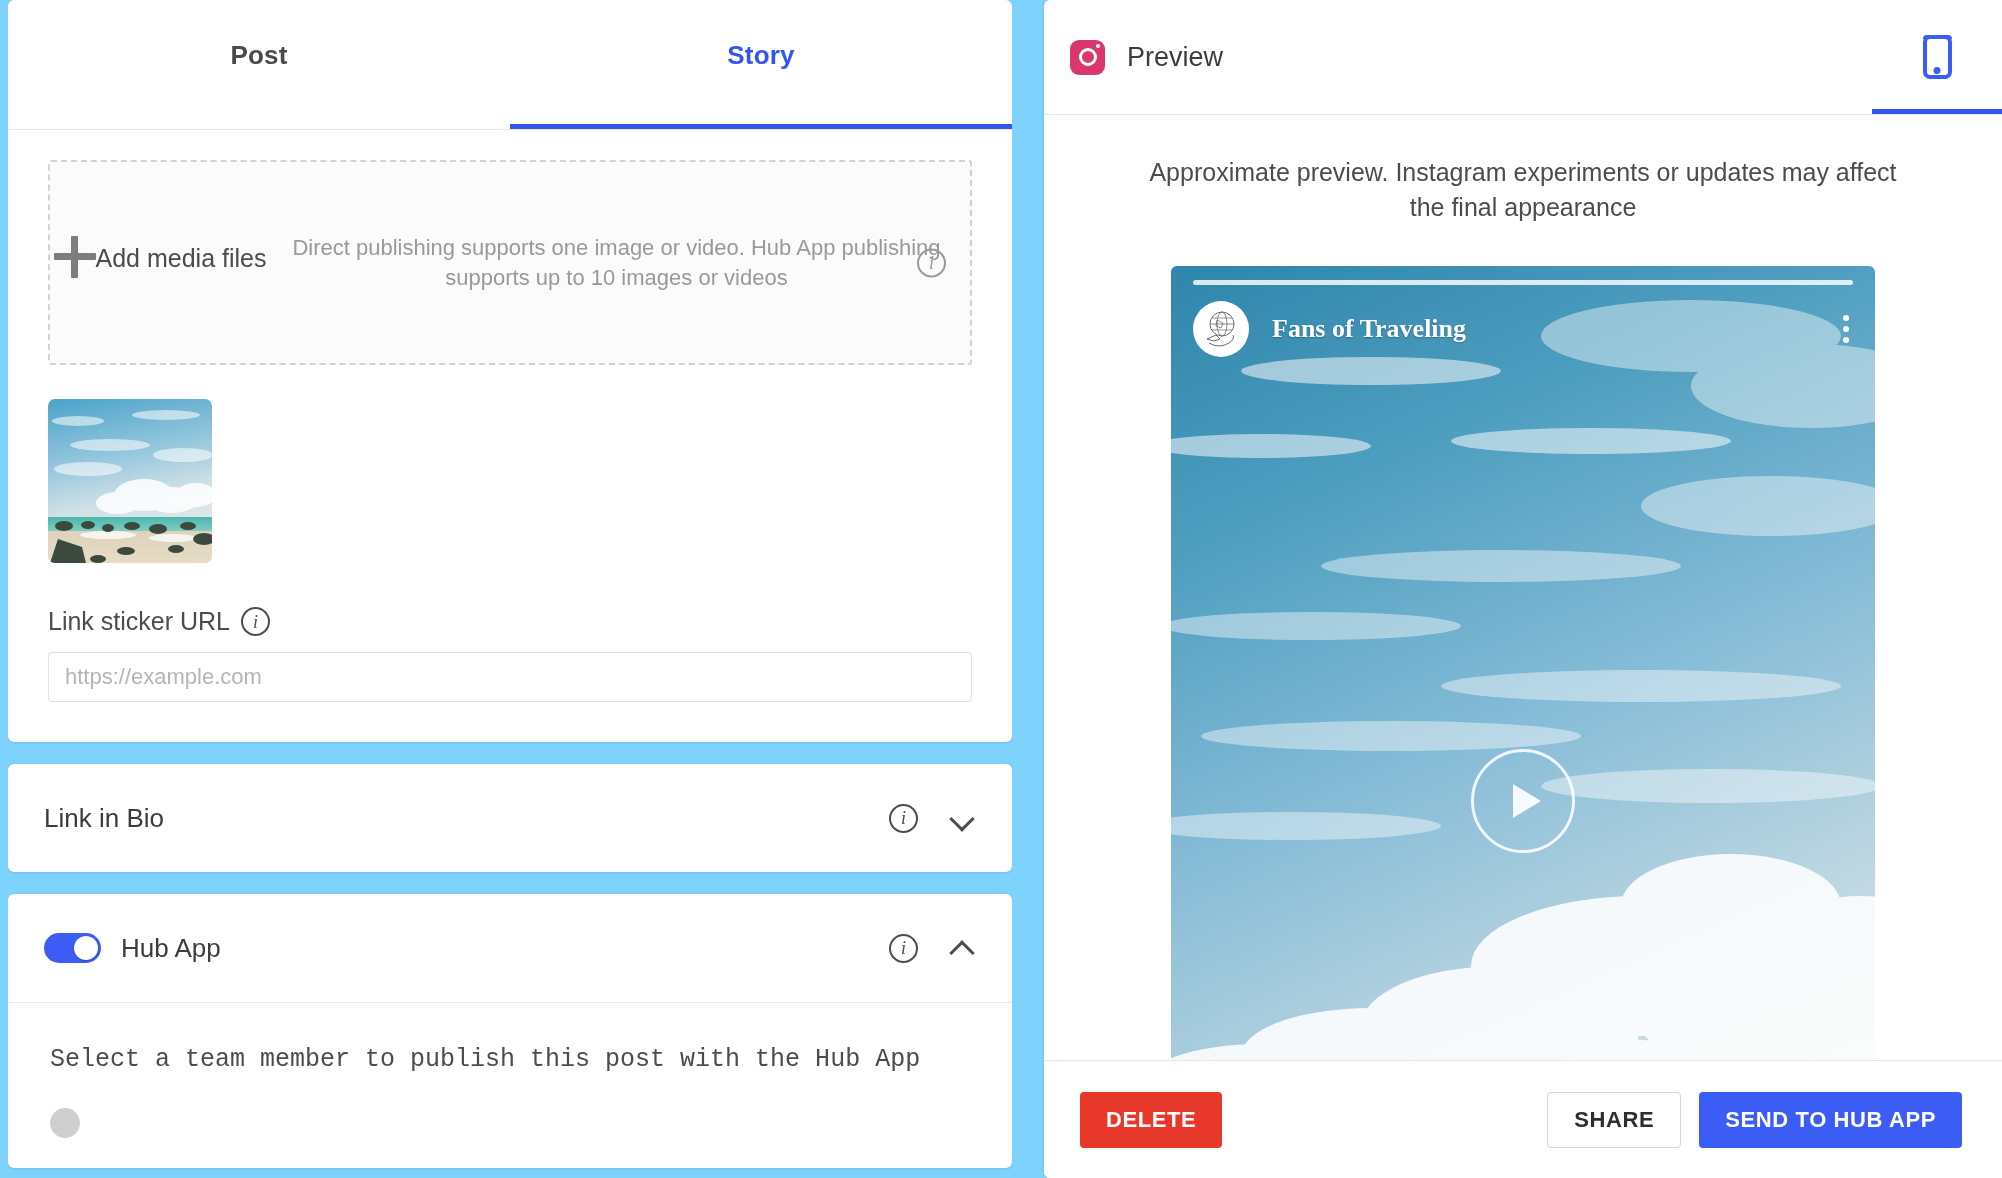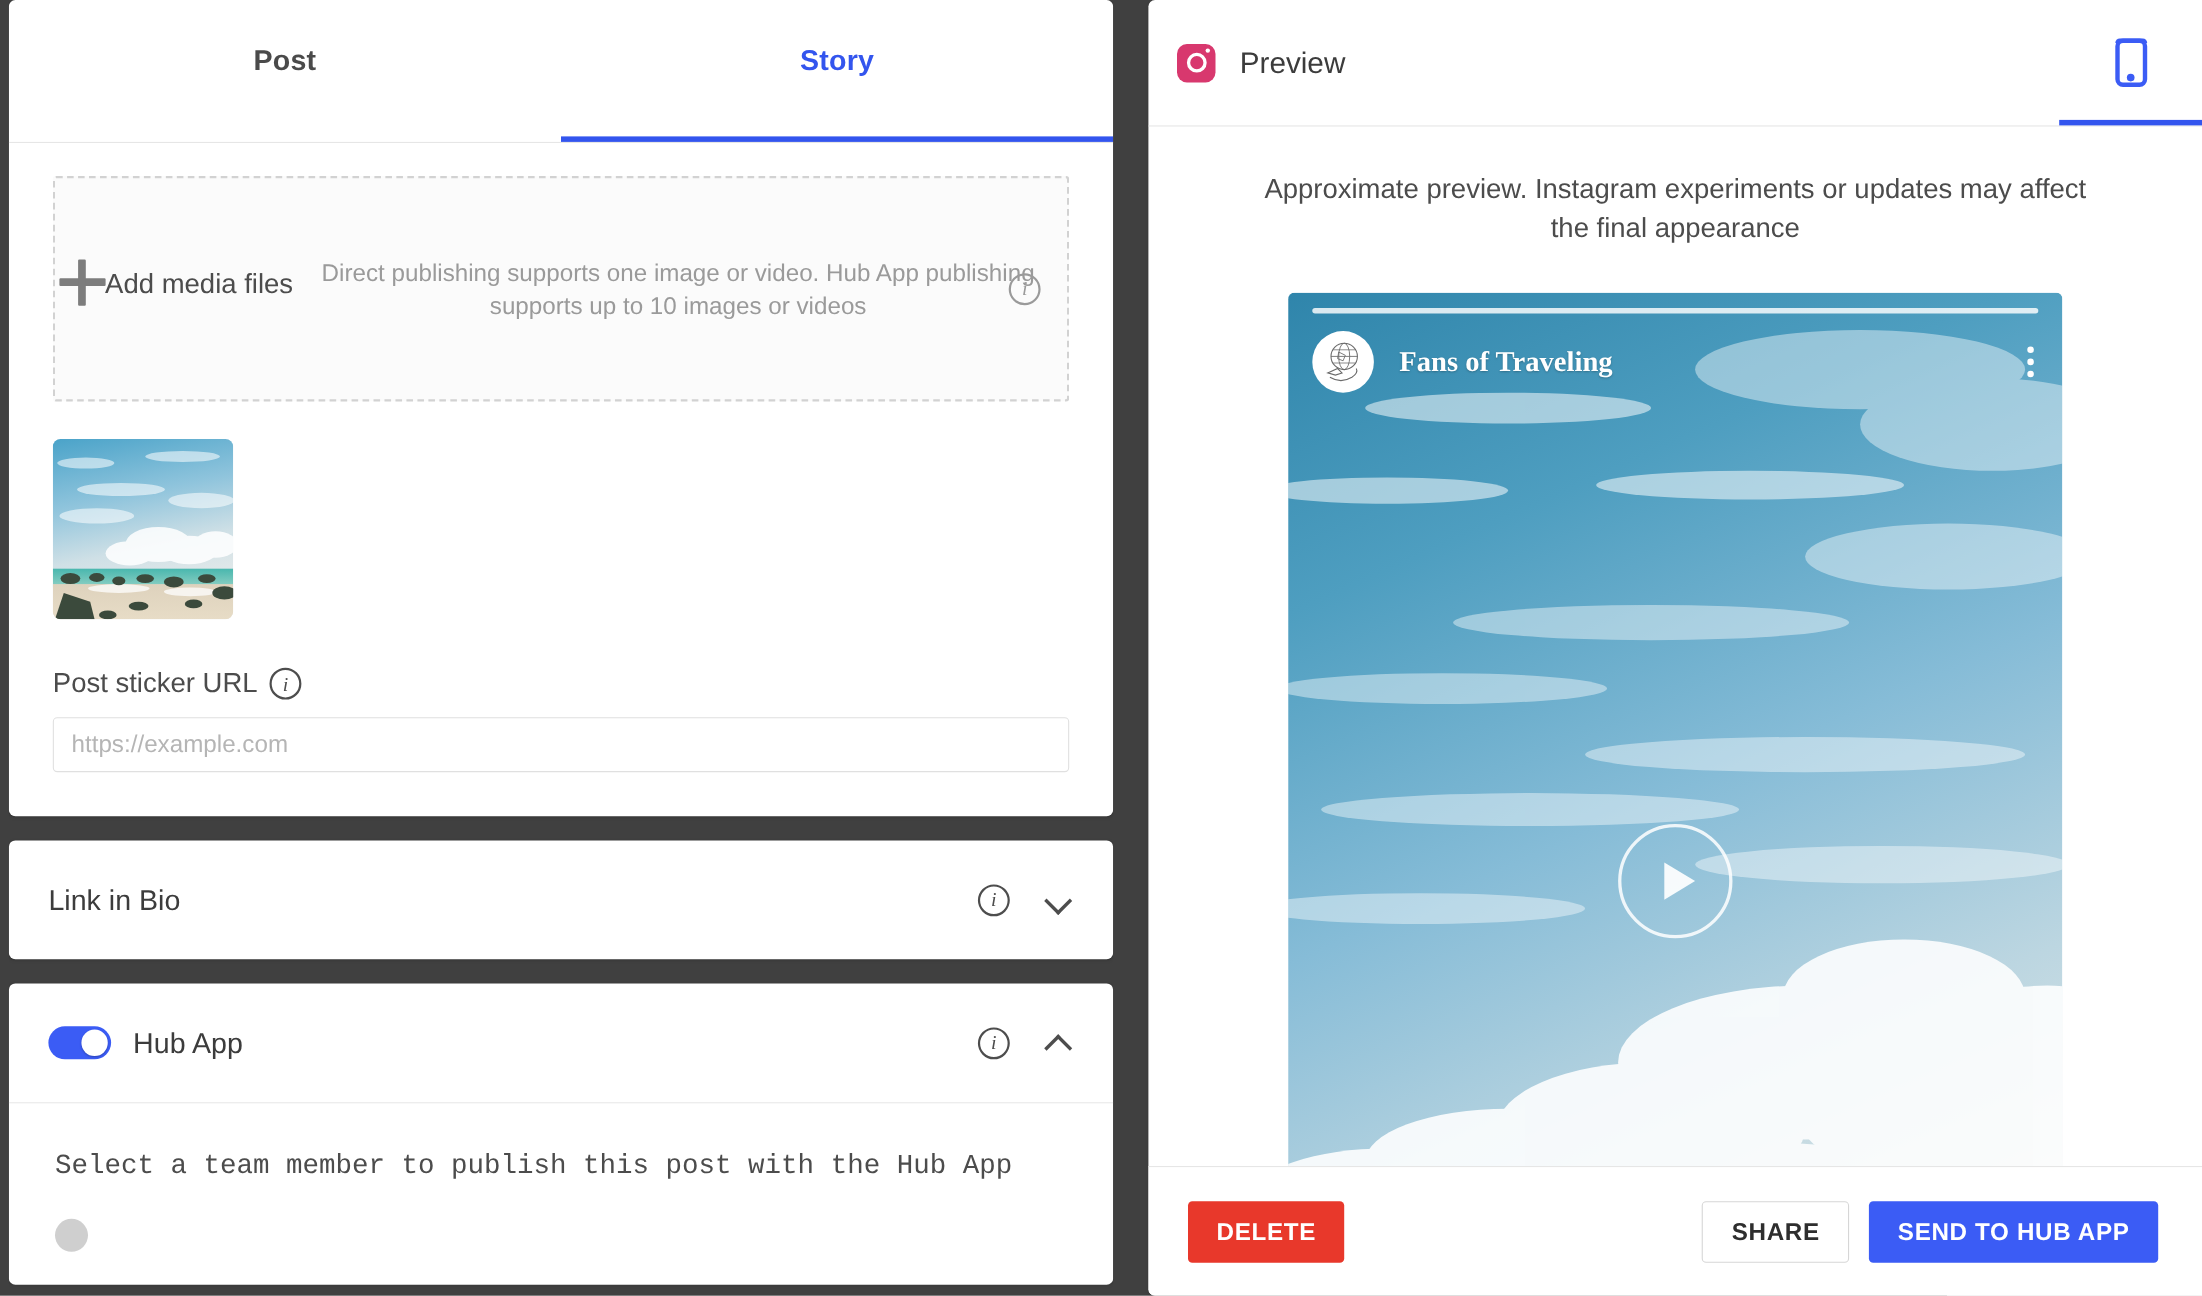--- a/index.html
+++ b/index.html
@@ -9,21 +9,21 @@
     overflow: hidden;
     background: #e4e4e4;
     font-family: "Liberation Sans", sans-serif;
   }
 
   .app {
     position: relative;
     width: 1770px;
     height: 1178px;
     display: flex;
-    background: #404040;
+    background: #7dd3fc;
     padding-left: 48px;
   }
 
   
   .left-col {
     position: absolute;
     left: 8px;
     top: 0;
     width: 1004px;
     height: 1178px;
@@ -548,21 +548,21 @@
               <path d="M2 164 L10 140 L34 148 L38 164 Z"></path>
               <ellipse cx="156" cy="140" rx="11" ry="6"></ellipse>
               <ellipse cx="128" cy="150" rx="8" ry="4"></ellipse>
               <ellipse cx="78" cy="152" rx="9" ry="4"></ellipse>
               <ellipse cx="50" cy="160" rx="8" ry="4"></ellipse>
             </g>
           </svg>
         </div>
 
         <div class="field-label">
-          <span>Post sticker URL</span>
+          <span>Link sticker URL</span>
           <span class="info-icon dark">i</span>
         </div>
 
         <input class="url-input" type="text" placeholder="https://example.com" style="">
       </div>
     </div>
 
     <div class="card collapse-card">
       <div class="collapse-head">
         <span class="collapse-title">Link in Bio</span>

